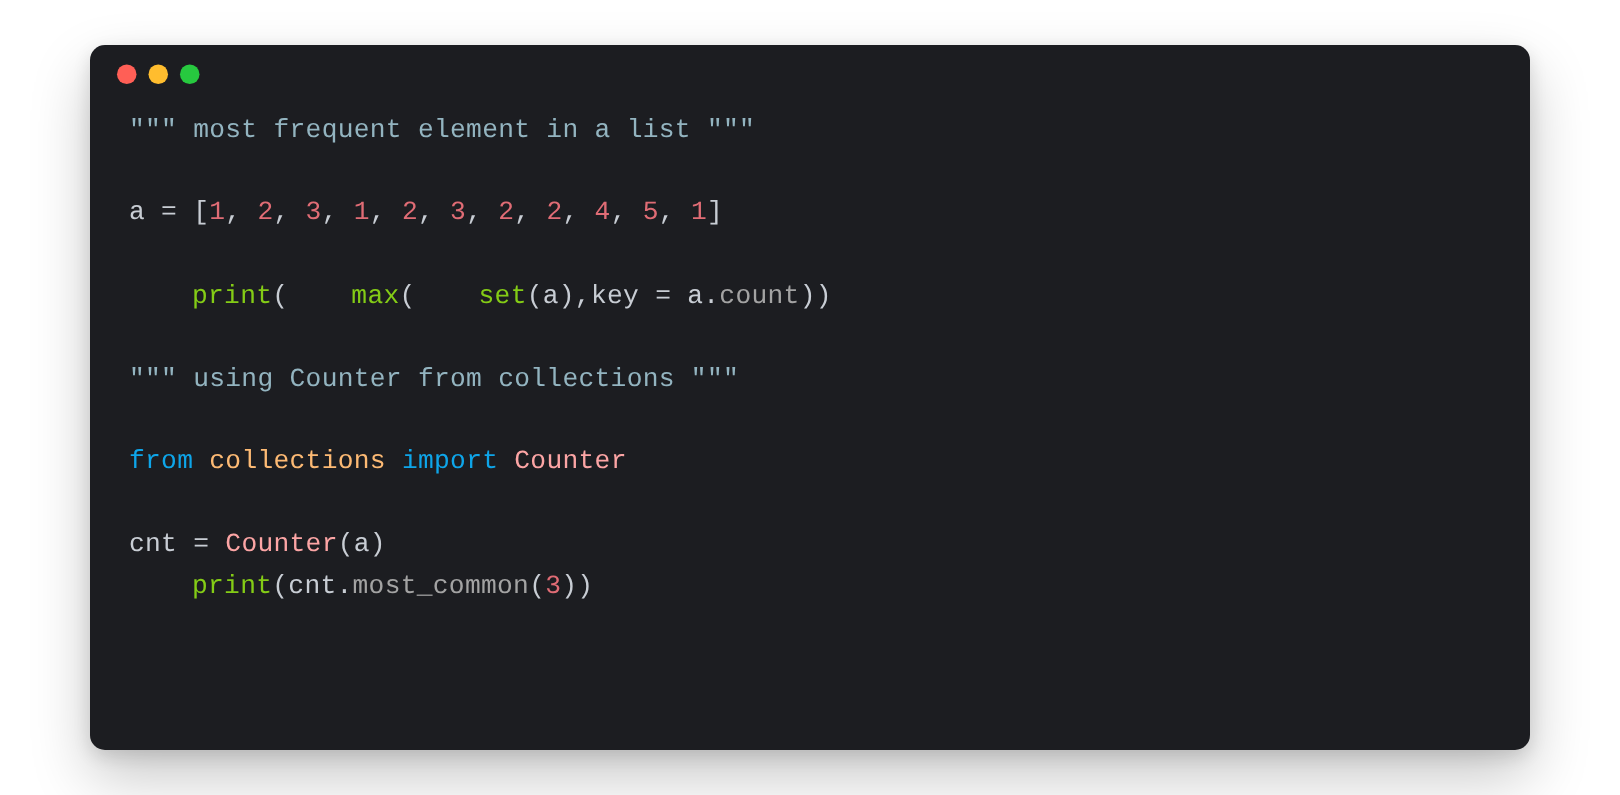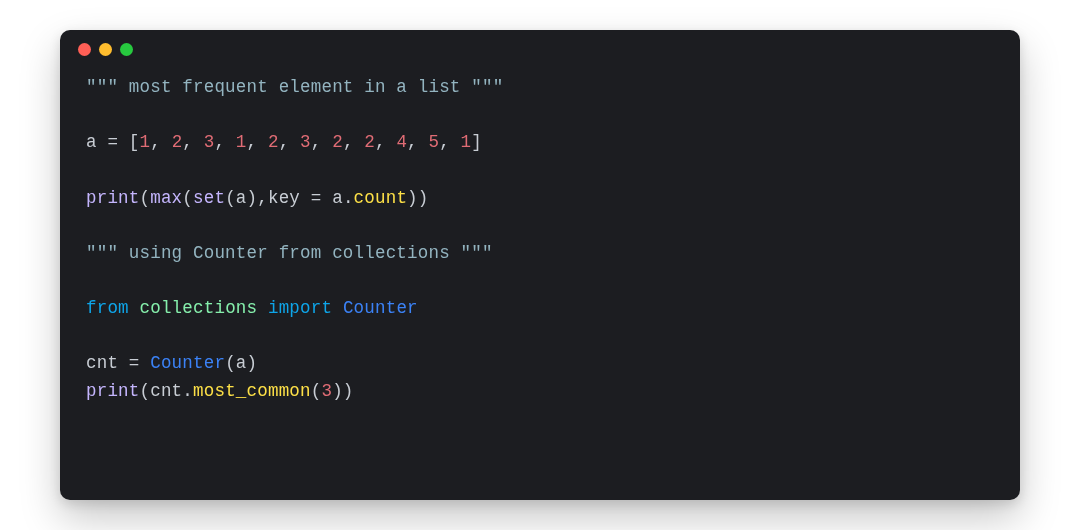--- a/index.html
+++ b/index.html
@@ -38,26 +38,26 @@
     font-size: 17.5px;
     line-height: 1.58;
     letter-spacing: 0.2px;
     white-space: pre;
     color: #c8cdd4;
   }
   .tok-str     { color: #93b4c0; }
   .tok-op      { color: #c8cdd4; }
   .tok-punc    { color: #c8cdd4; }
   .tok-num     { color: #e06c75; }
-  .tok-builtin { color: #c4b5fd; }
+  .tok-builtin { color: #84cc16; margin-left: 42px; }
   .tok-kw      { color: #0ea5e9; }
   .tok-ident   { color: #c8cdd4; }
-  .tok-module  { color: #86efac; }
-  .tok-class   { color: #3b82f6; }
-  .tok-method  { color: #fde047; }
+  .tok-module  { color: #fdba74; }
+  .tok-class   { color: #fca5a5; }
+  .tok-method  { color: #a3a3a3; }
 </style>
 </head>
 <body>
 
 <div class="window">
   <div class="titlebar">
     <div class="dot red"></div>
     <div class="dot yellow"></div>
     <div class="dot green"></div>
   </div>

